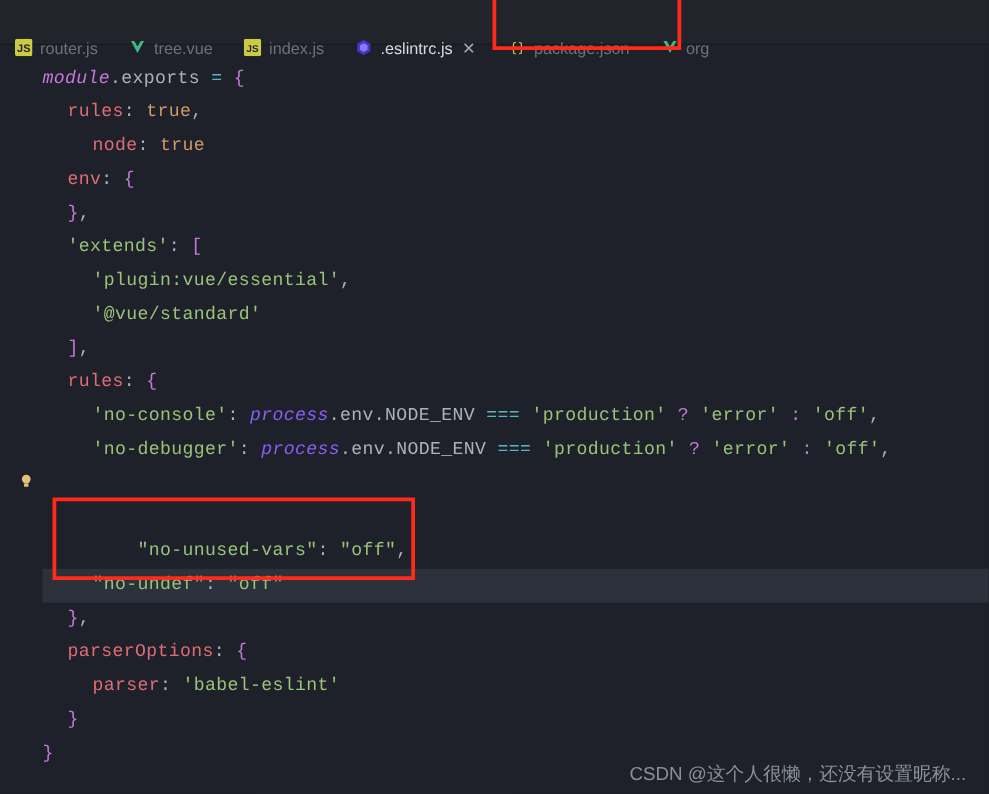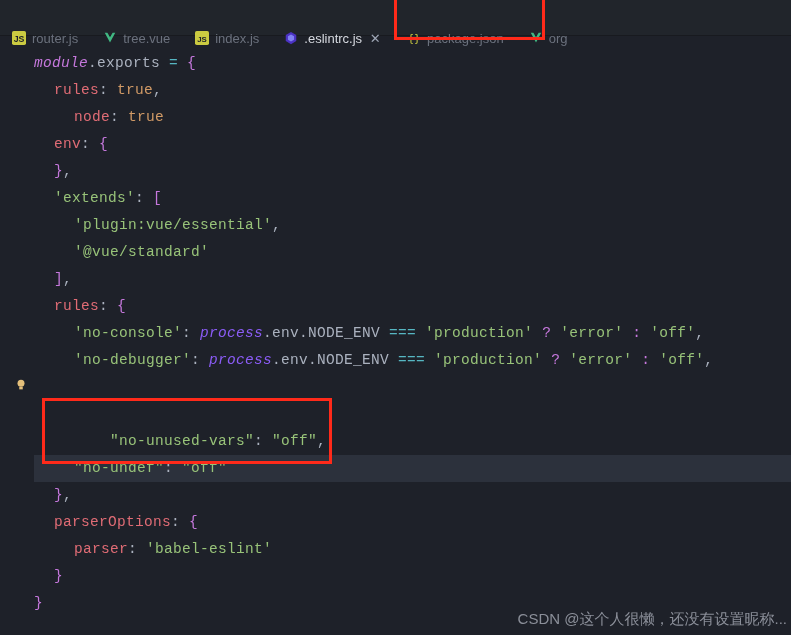--- a/index.html
+++ b/index.html
@@ -75,21 +75,21 @@
 .bulb-icon {
   position: absolute;
   left: -20px;
   top: 4px;
   width: 14px;
   height: 14px;
 }
 .watermark {
   position: absolute;
   bottom: 6px;
-  right: 4px;
+  right: 18px;
   color: #8b8f99;
   font-family: -apple-system, 'Segoe UI', 'Microsoft YaHei', sans-serif;
   font-size: 15px;
 }
 </style>
 </head>
 <body>
 
 <div class="tab-bar">
   <div class="tab">

